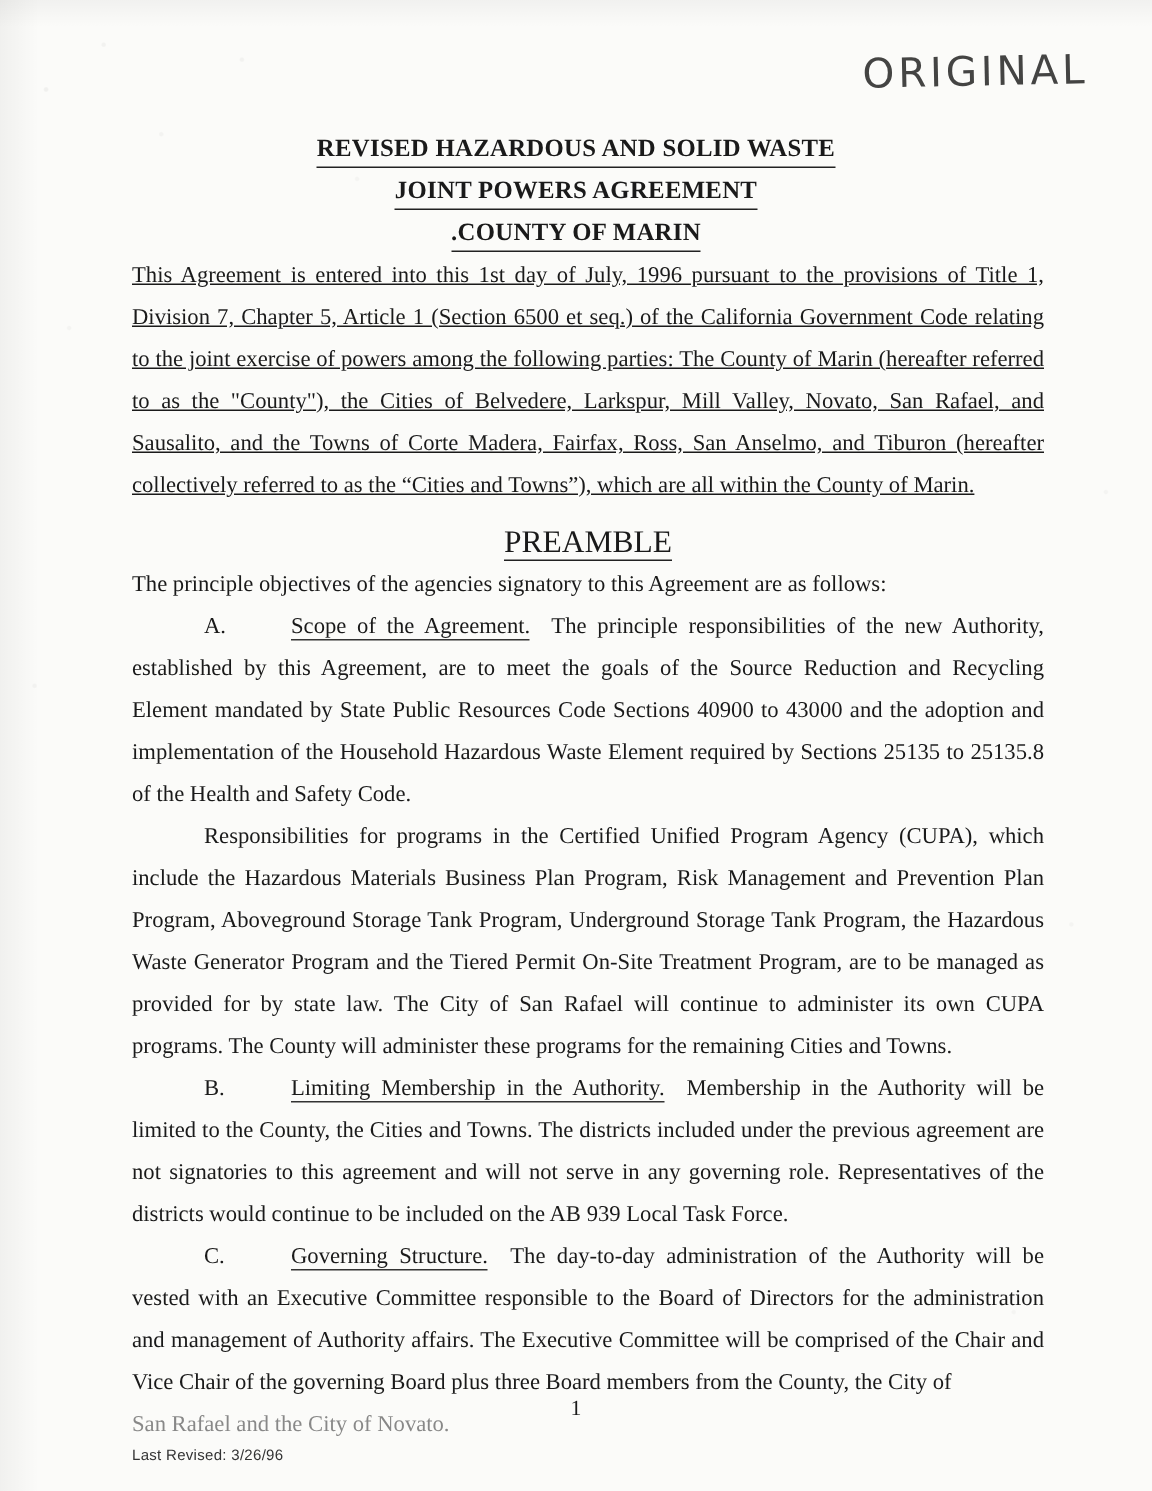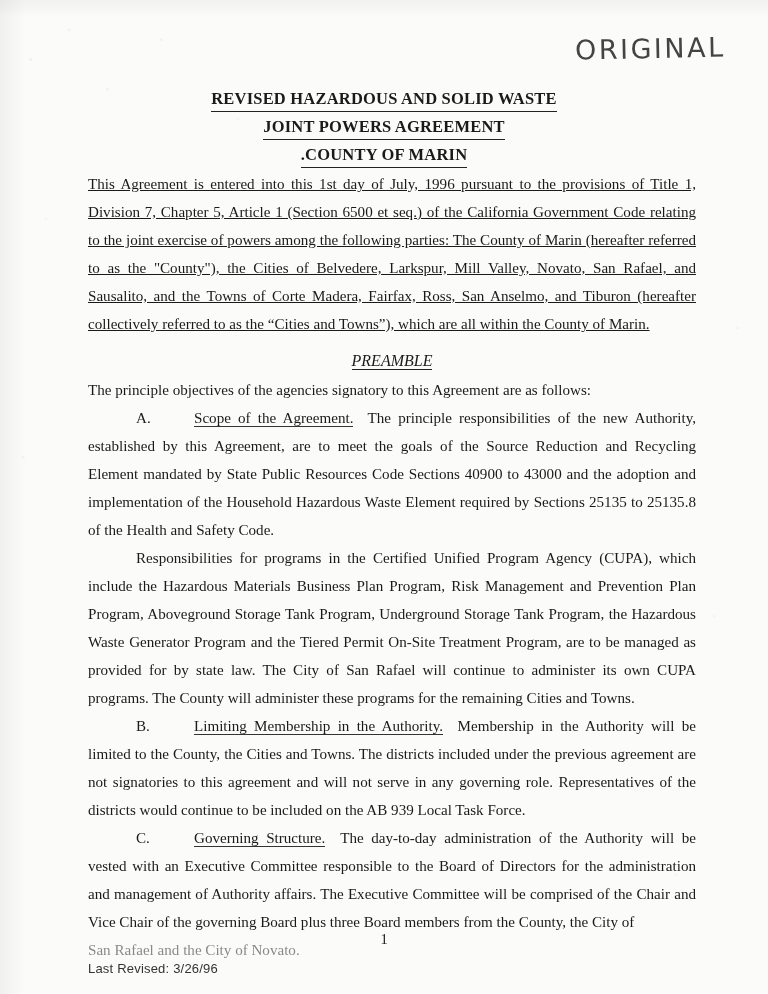--- a/index.html
+++ b/index.html
@@ -83,24 +83,23 @@
     text-align: justify;
     text-justify: inter-word;
     hyphens: none;
   }
   p.first-para {
     margin-bottom: 10px;
     text-decoration: underline;
   }
   .preamble-head {
     text-align: center;
-    font-size: 16px;
+    font-size: 21px;
     line-height: 26px;
     margin: 4px 0 2px 0;
-    font-style: italic;
   }
   .preamble-head span {
     border-bottom: 1.2px solid #222;
   }
   .indent {
     text-indent: 48px;
   }
   .lead-letter {
     display: inline-block;
     width: 58px;
@@ -120,21 +119,21 @@
     left: 0;
     right: 0;
     text-align: center;
     font-size: 14.5px;
   }
   .footer-note {
     position: absolute;
     bottom: 18px;
     left: 88px;
     font-family: "Liberation Sans", sans-serif;
-    font-size: 13px;
+    font-size: 10px;
     color: #333;
     letter-spacing: 0.2px;
   }
   .edge-shadow-left {
     position: absolute;
     top: 0; bottom: 0; left: 0;
     width: 26px;
     background: linear-gradient(to right, rgba(0,0,0,0.045), rgba(0,0,0,0));
     pointer-events: none;
   }

